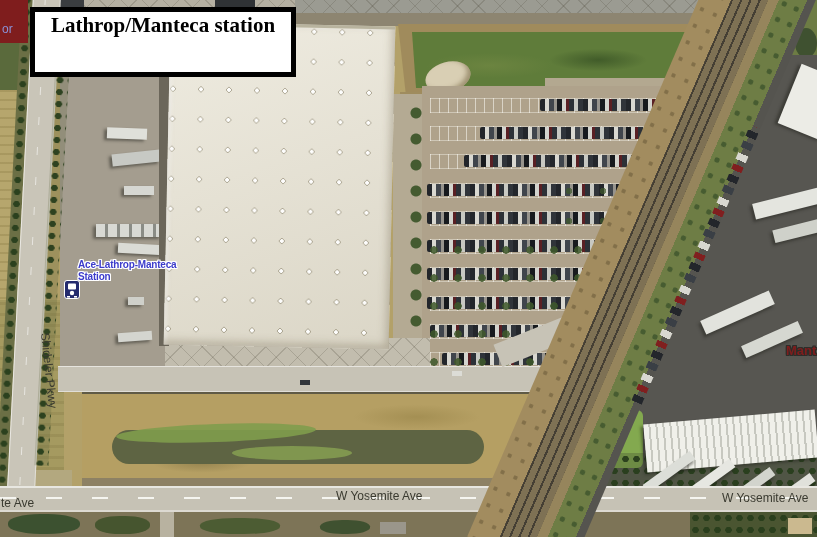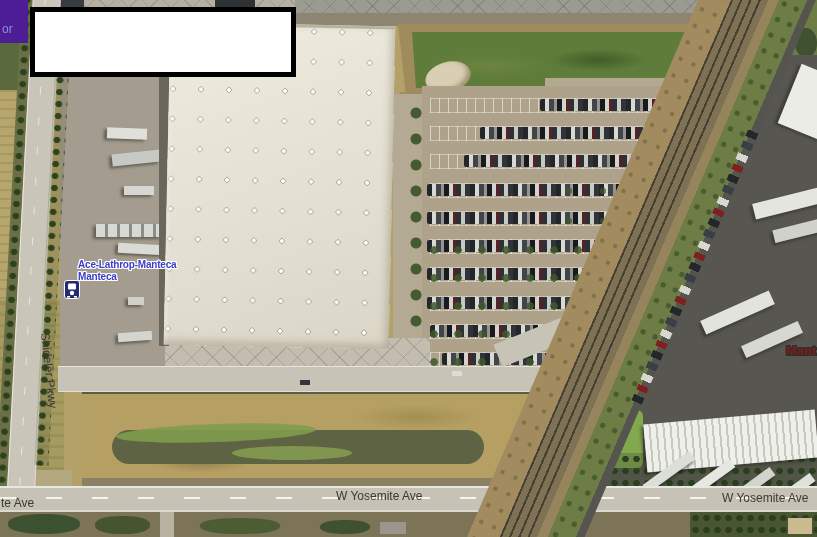--- a/index.html
+++ b/index.html
@@ -199,32 +199,33 @@
          background-image:radial-gradient(circle,rgba(70,58,32,.35) 0 2px,transparent 2.5px);
          background-size:14px 18px;"></div>
     <div class="abs" style="left:74px;top:0;width:26px;height:100%;
          background-image:radial-gradient(circle,rgba(45,70,35,.6) 0 2.5px,transparent 3px);
          background-size:13px 17px;"></div>
     <div class="abs" style="left:97px;top:150px;width:11px;height:300px;
          background:repeating-linear-gradient(0deg,#23262b 0 7px,transparent 7px 12px,#801f1f 12px 18px,
          transparent 18px 23px,#d8d7d0 23px 30px,transparent 30px 36px,#3a3f45 36px 43px,transparent 43px 48px);"></div>
   </div>
 
-  <div class="abs" style="left:0;top:0;width:28px;height:43px;background:#4c1d95;text-align:center;">
+  <div class="abs" style="left:0;top:0;width:28px;height:43px;background:#7f1d1d;text-align:center;">
     <span style="position:absolute;left:2px;top:22px;font-size:12px;color:#8a92d8;">or</span>
   </div>
 
   <div class="abs" style="left:30px;top:7px;width:256px;height:60px;background:#ffffff;border:5px solid #000;
        text-align:center;font-family:'Liberation Serif',serif;color:#000;">
+    <div style="font-size:21px;font-weight:bold;line-height:26px;">Lathrop/Manteca station</div>
   </div>
 
   <div class="abs" style="left:64px;top:259px;width:130px;height:42px;">
     <div class="bluelbl" style="left:14px;top:0;">
       <div>Ace-Lathrop-Manteca</div>
-      <div>Manteca</div>
+      <div>Station</div>
     </div>
     <svg width="16" height="19" viewBox="0 0 16 19" style="position:absolute;left:0;top:21px;">
       <rect x="0.5" y="0.5" width="15" height="18" rx="2.5" fill="#232a6e" stroke="#ffffff" stroke-width="1"></rect>
       <rect x="4" y="3.5" width="8" height="6" rx="1" fill="#ffffff"></rect>
       <circle cx="8" cy="13" r="2.2" fill="#ffffff"></circle>
       <rect x="3" y="16" width="3" height="1.6" fill="#ffffff"></rect>
       <rect x="10" y="16" width="3" height="1.6" fill="#ffffff"></rect>
     </svg>
   </div>
 

